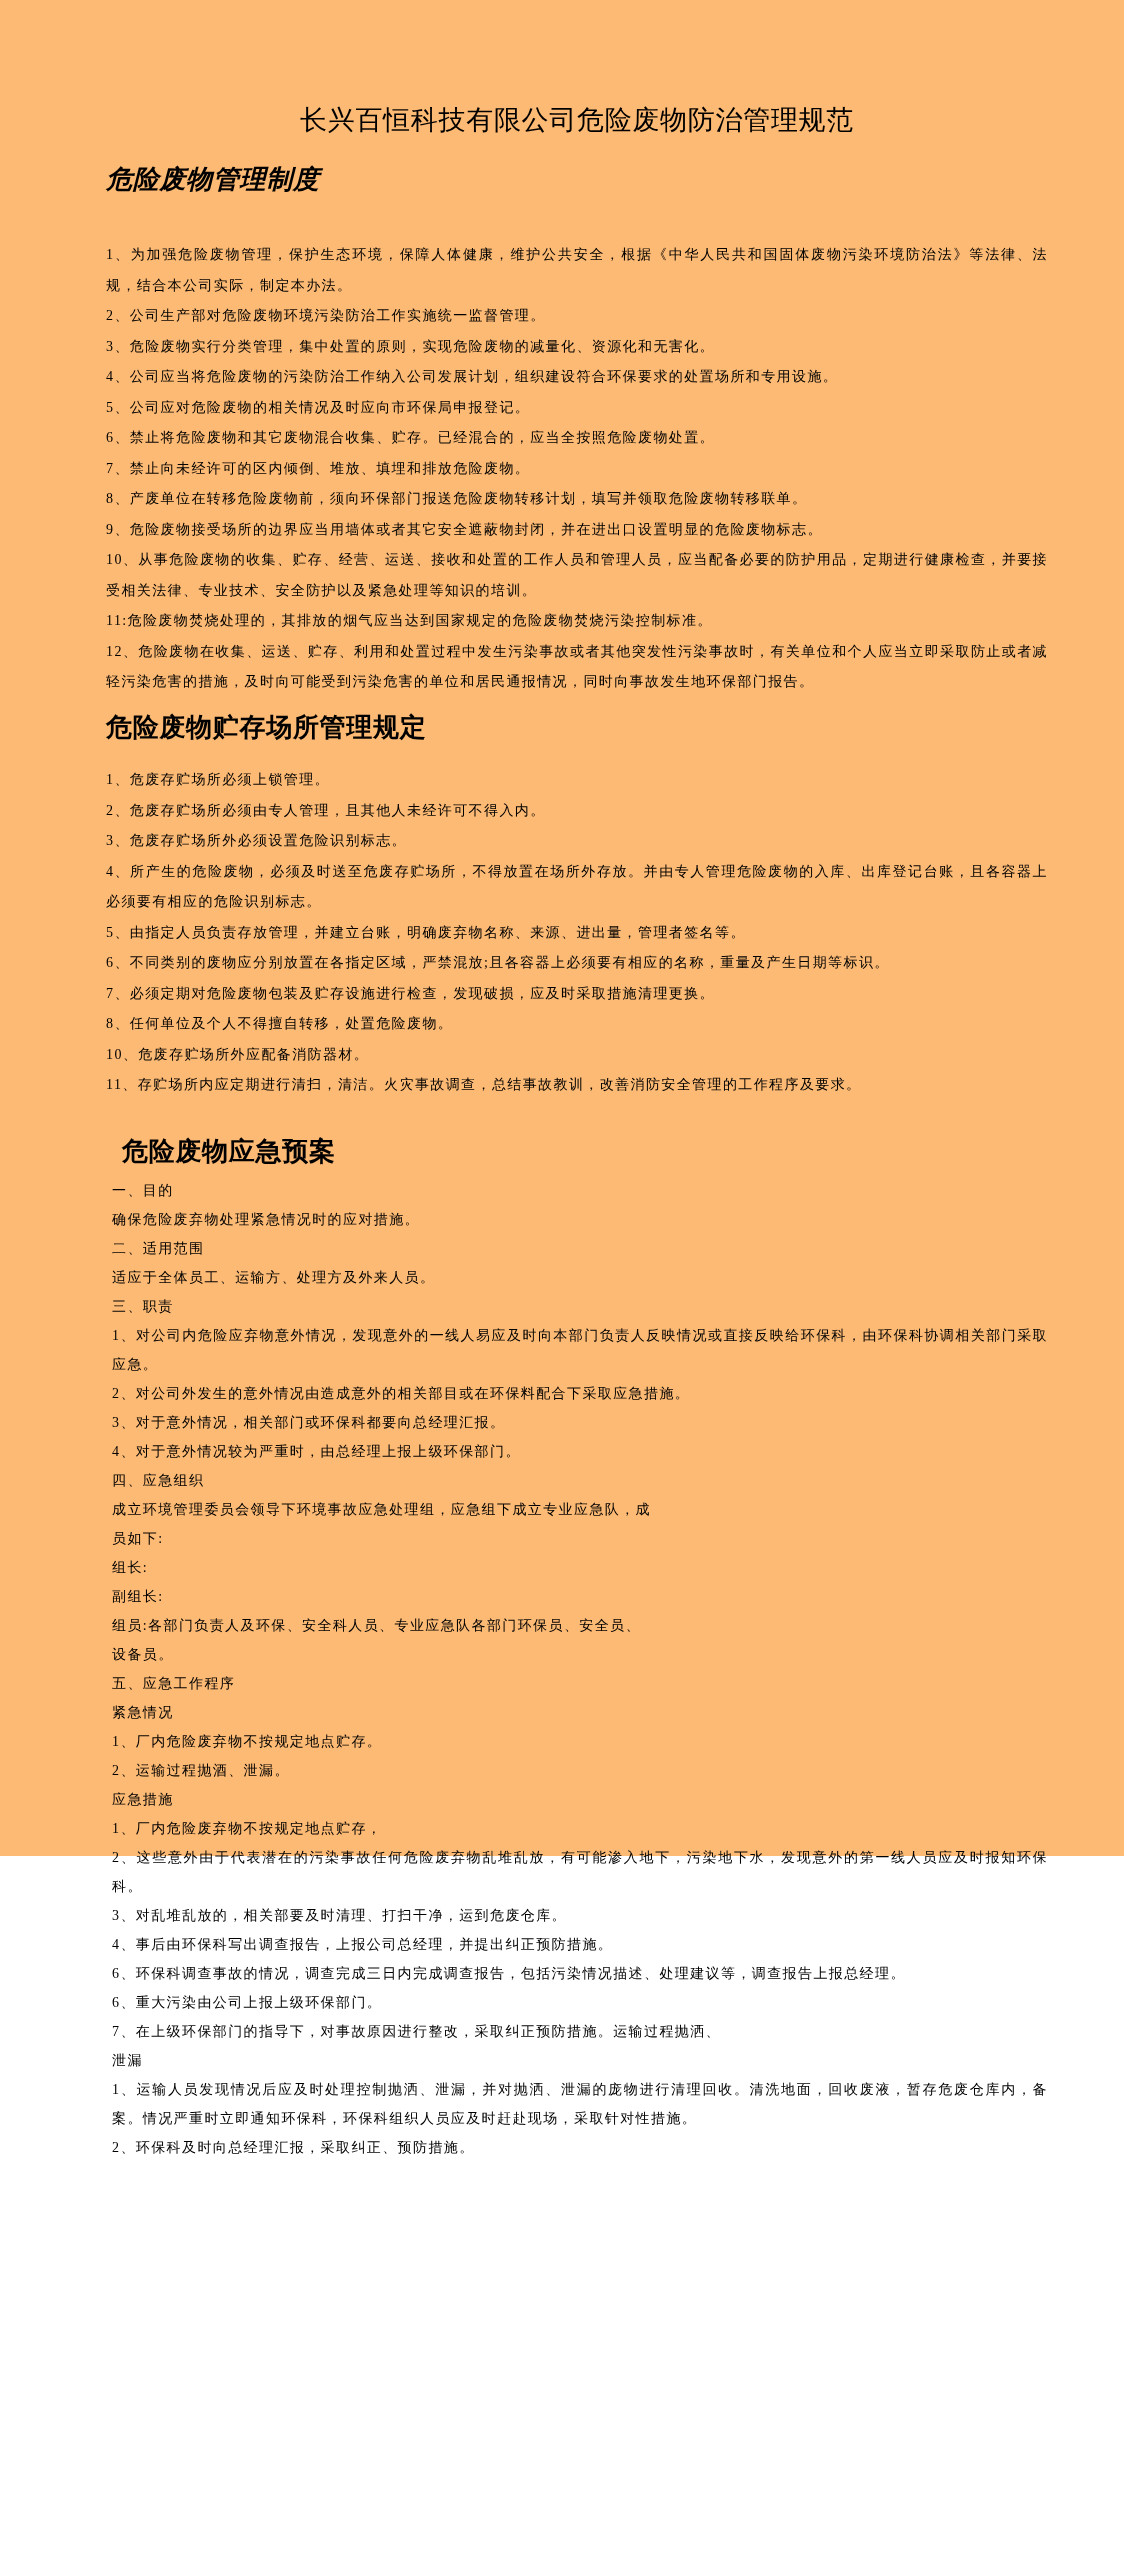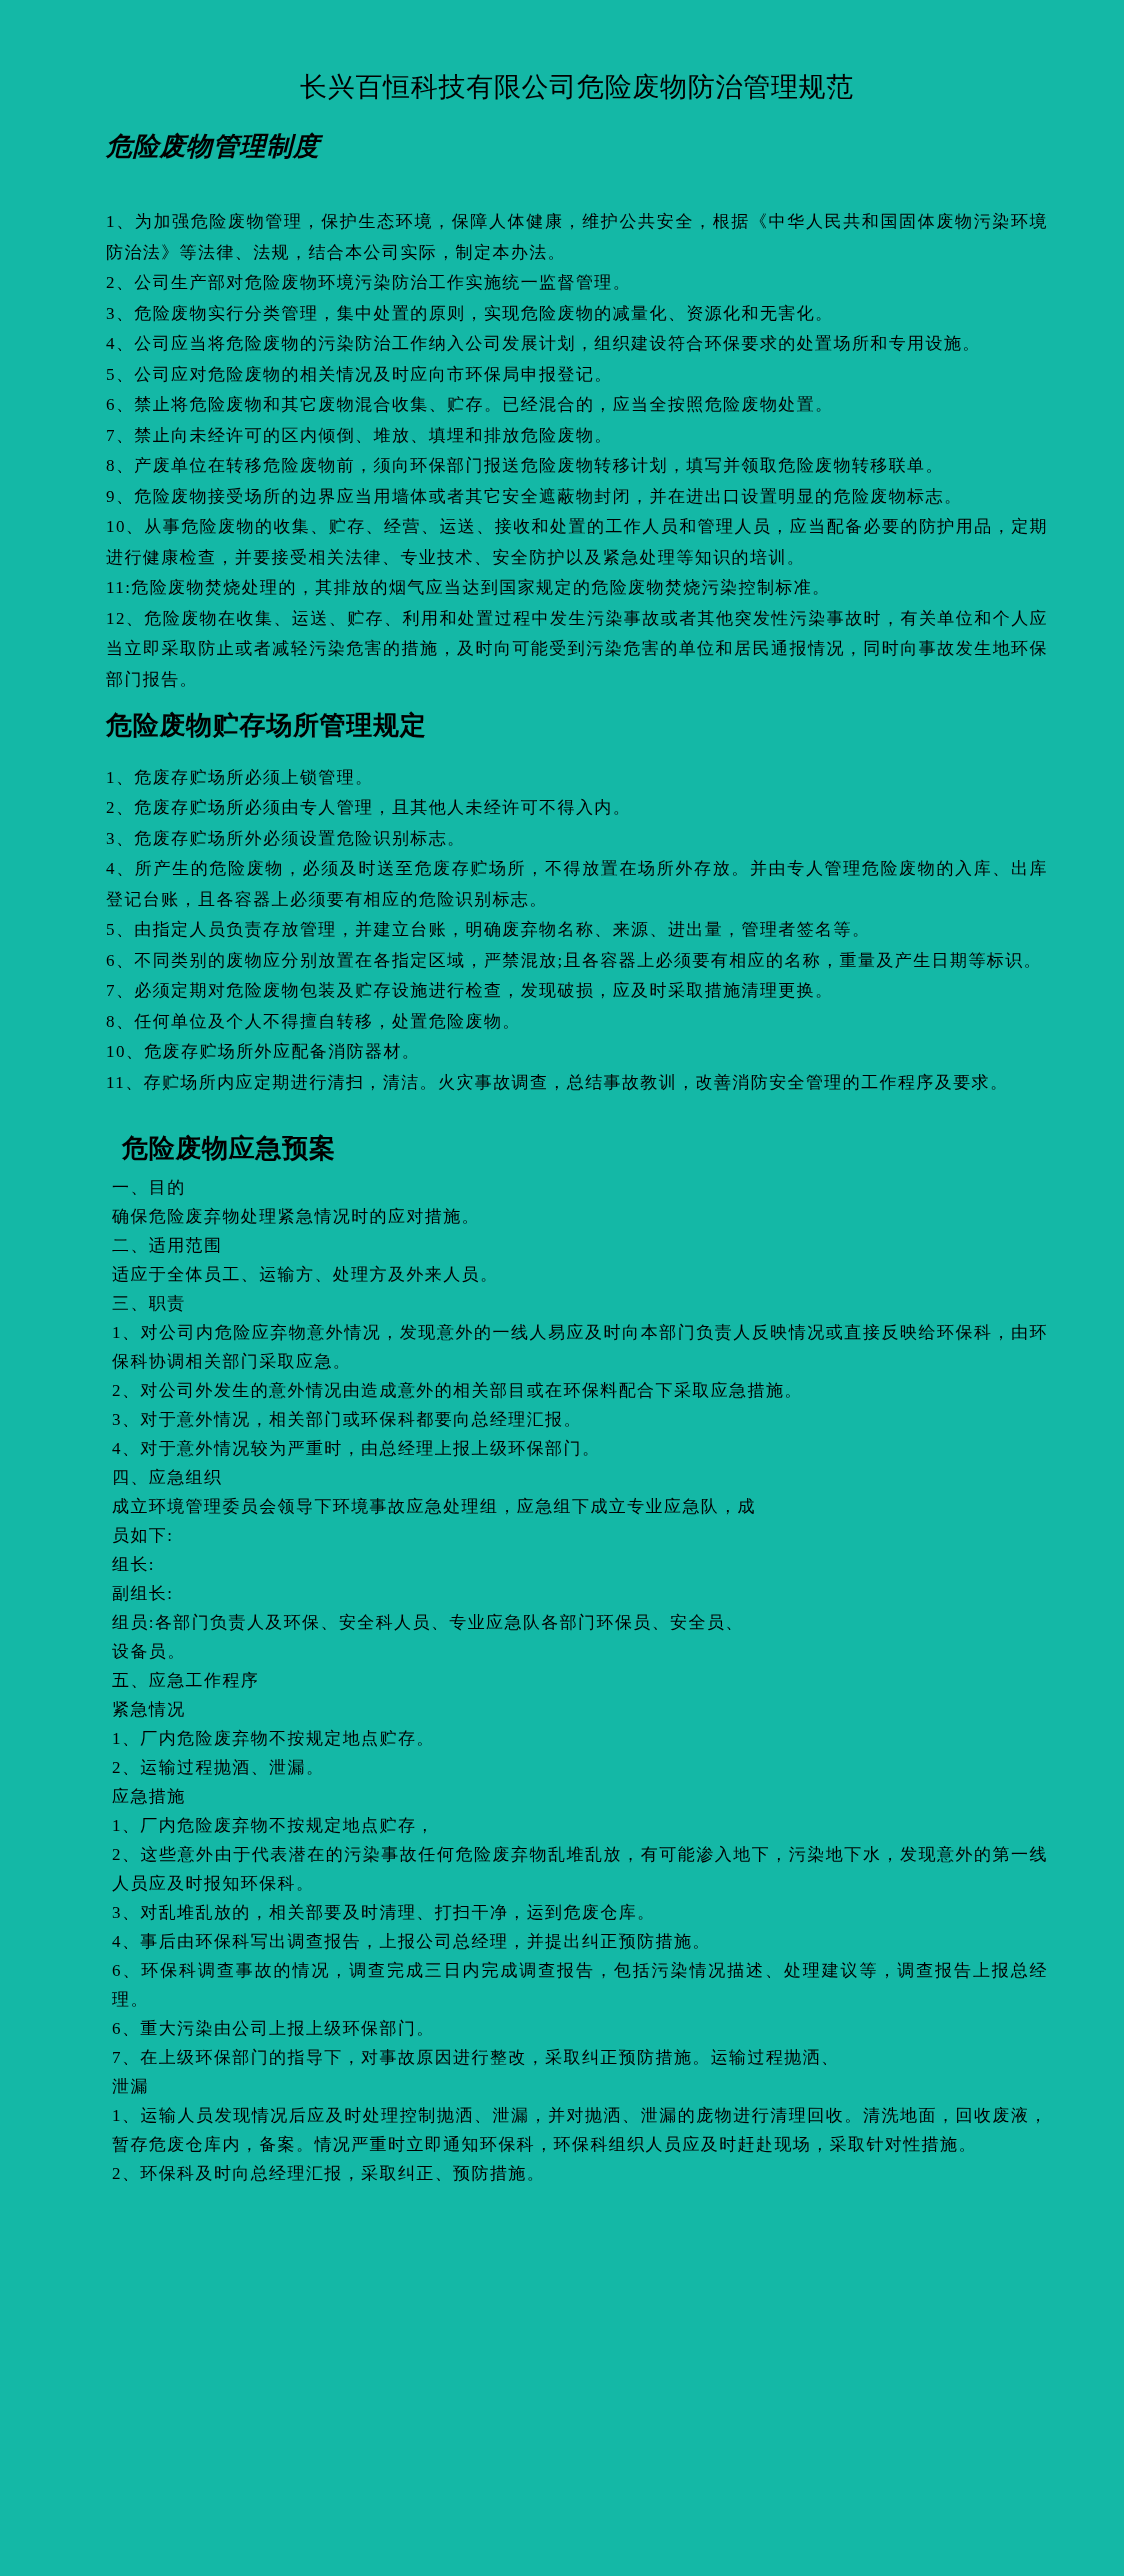--- a/index.html
+++ b/index.html
@@ -10,23 +10,23 @@
   body {
     width: 1125px;
     height: 2576px;
     color: #000000;
     font-family: "Liberation Serif", "DejaVu Serif", serif;
     overflow: hidden;
   }
   .page {
     box-sizing: border-box;
     width: 1125px;
-    height: 2576px;
-    padding: 70px 77px 0 106px;
-    background: #14b8a6;
+    height: 1856px;
+    padding: 103px 77px 0 106px;
+    background: #fdba74;
   }
   .doc-title {
     margin: 0;
     text-align: center;
     font-size: 27px;
     font-weight: 400;
     line-height: 35px;
     letter-spacing: 0.7px;
     white-space: nowrap;
   }
@@ -35,21 +35,21 @@
     font-weight: 700;
     line-height: 35px;
     letter-spacing: 0.7px;
     margin: 0;
   }
   .sec-0 .sec-heading { margin: 24px 0 43px 0; font-style: italic; }
   .sec-1 .sec-heading { margin: 12.8px 0 20px 0; }
   .sec-2 .sec-heading { margin: 33px 0 7px 16px; }
   .paras p {
     margin: 0;
-    font-size: 17px;
+    font-size: 14px;
     letter-spacing: 1.4px;
     text-align: justify;
     text-justify: inter-ideograph;
     word-break: break-all;
   }
   .sec-0 .paras p, .sec-1 .paras p { line-height: 30.5px; }
   .sec-2 .paras p { line-height: 29px; margin-left: 6px; }
 </style>
 </head>
 <body>

